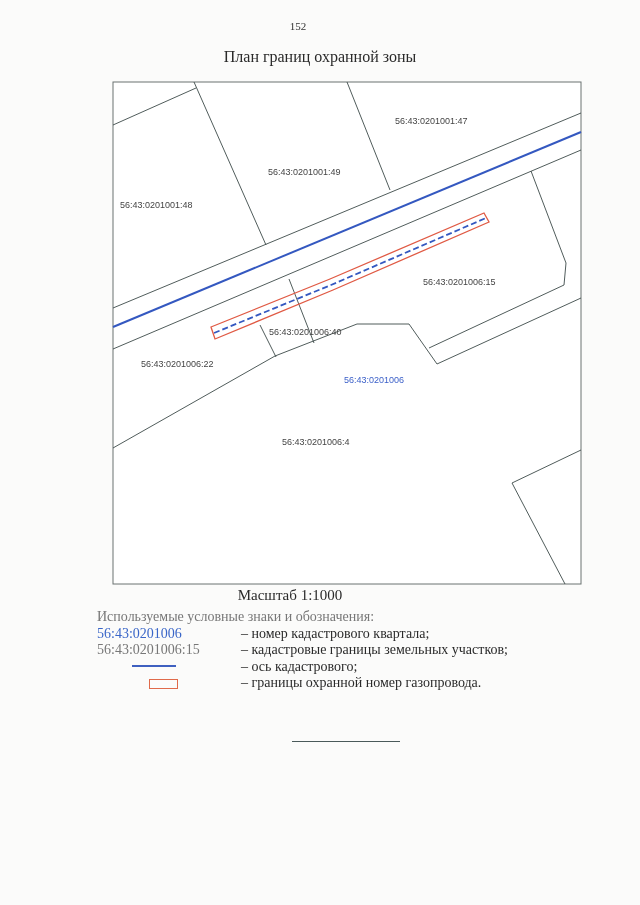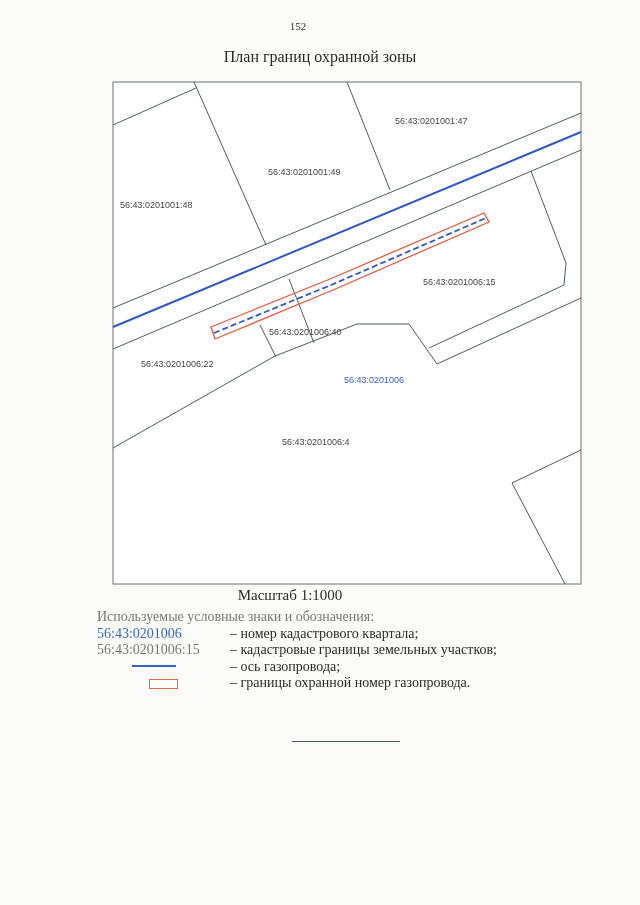--- a/index.html
+++ b/index.html
@@ -12,21 +12,21 @@
   .map-svg { position: absolute; left: 0; top: 0; }
   .map-label { font-family: "Liberation Sans", "DejaVu Sans", sans-serif; font-size: 9px; fill: #444; }
   .map-label.quarter { fill: #3a5fc8; }
   .scale { position: absolute; left: 0; width: 580px; top: 587px; text-align: center; font-size: 15px; color: #2a2a2a; }
   .legend { position: absolute; left: 97px; top: 609px; font-size: 14px; line-height: 16.5px; }
   .legend-title { color: #777; }
   .legend-row { position: relative; height: 16.5px; }
   .legend-sym { position: absolute; left: 0; width: 140px; }
   .legend-sym.quarter-text { color: #3a66c8; }
   .legend-sym.parcel-text { color: #777; }
-  .legend-desc { position: absolute; left: 133px; white-space: nowrap; color: #2a2a2a; }
+  .legend-desc { position: absolute; left: 144px; white-space: nowrap; color: #2a2a2a; }
   .sym-axis { position: absolute; left: 35px; top: 6px; width: 44px; height: 2px; background: #3f60c0; }
   .sym-zone { position: absolute; left: 52px; top: 4px; width: 29px; height: 10px; border: 1.5px solid #e06a4a; box-sizing: border-box; }
   .end-rule { position: absolute; left: 292px; top: 741px; width: 108px; height: 1px; background: #4a5a5a; }
 </style>
 </head>
 <body>
 
 <div class="page-number">152</div>
 <div class="page-title">План границ охранной зоны</div>
 
@@ -81,21 +81,21 @@
   <div class="legend-row">
     <span class="legend-sym quarter-text">56:43:0201006</span>
     <span class="legend-desc">– номер кадастрового квартала;</span>
   </div>
   <div class="legend-row">
     <span class="legend-sym parcel-text">56:43:0201006:15</span>
     <span class="legend-desc">– кадастровые границы земельных участков;</span>
   </div>
   <div class="legend-row">
     <span class="sym-axis"></span>
-    <span class="legend-desc">– ось газопровода;</span>
+    <span class="legend-desc">– ось кадастрового;</span>
   </div>
   <div class="legend-row">
     <span class="sym-zone"></span>
     <span class="legend-desc">– границы охранной номер газопровода.</span>
   </div>
 </div>
 
 <div class="end-rule"></div>
 
 </body></html>

